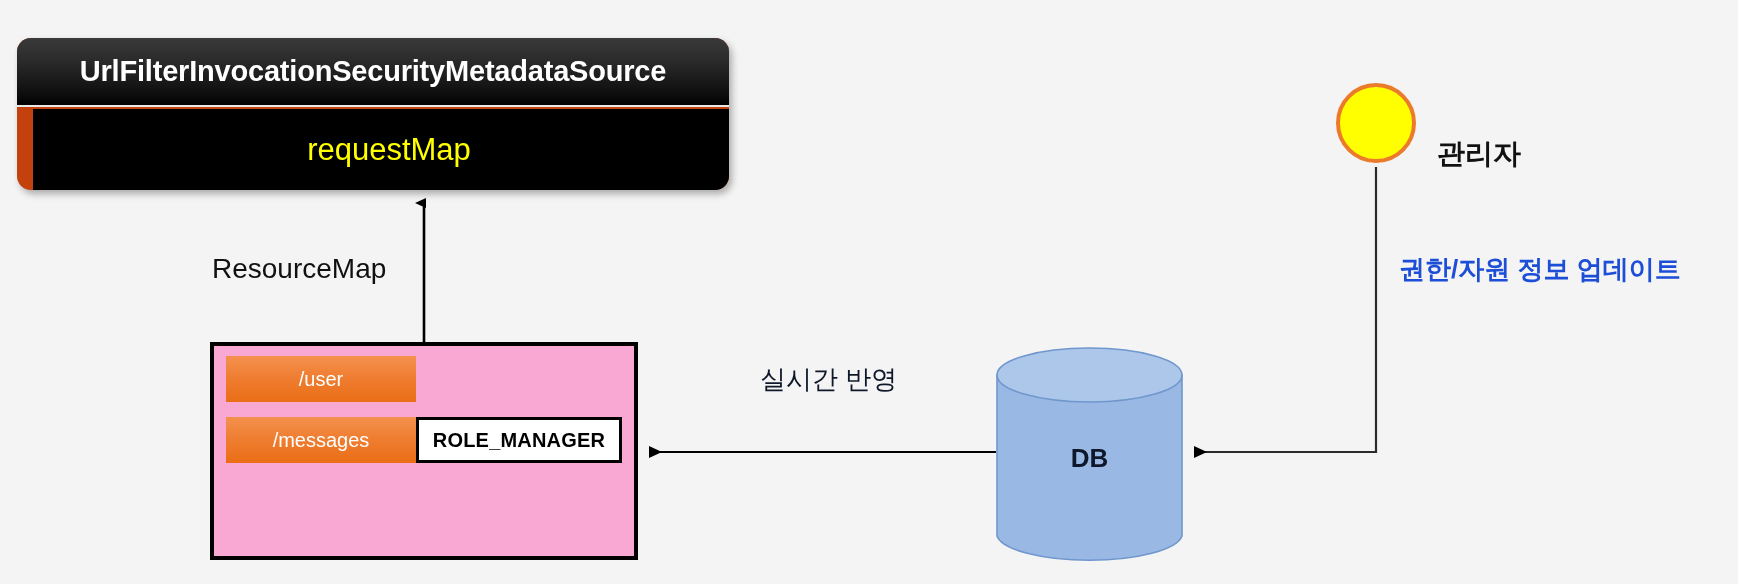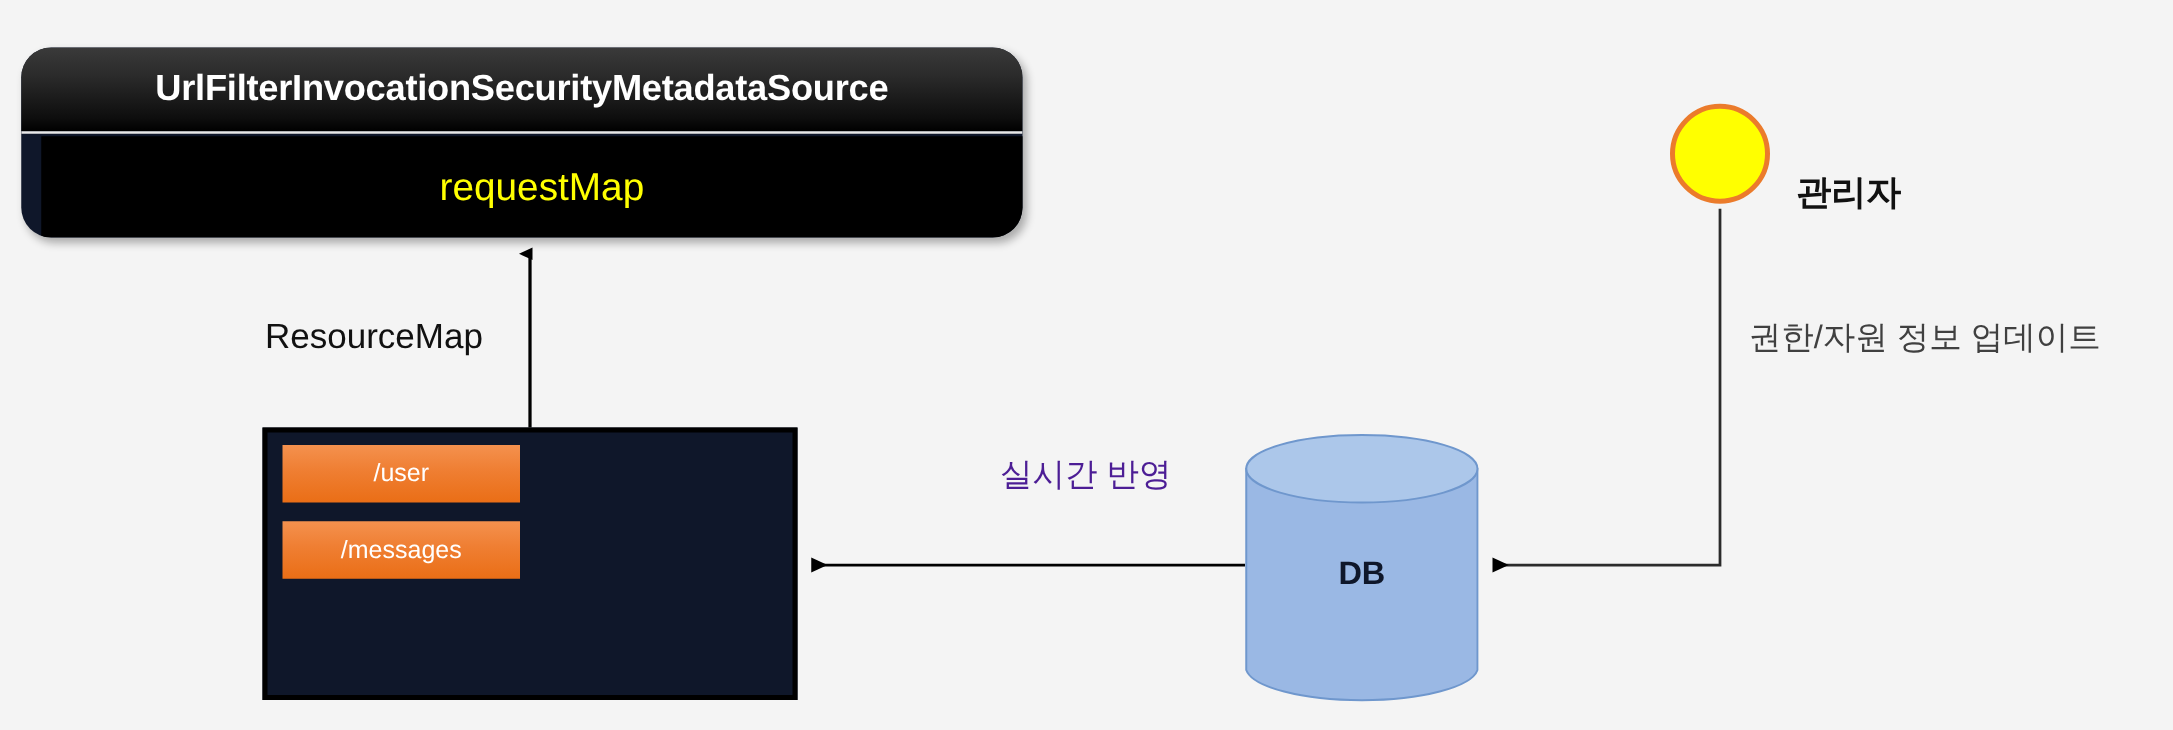--- a/index.html
+++ b/index.html
@@ -20,24 +20,24 @@
     width: 1738px;
     height: 584px;
     background: #f4f4f4;
   }
 
   
   .class-box {
     position: absolute;
     left: 17px;
     top: 38px;
-    width: 801px;
+    width: 712px;
     height: 152px;
-    border-radius: 24px;
-    background: #0f172a;
+    border-radius: 14px;
+    background: #c2410c;
     box-shadow: 3px 4px 7px rgba(0,0,0,0.30);
     overflow: hidden;
   }
   .class-box-header {
     position: absolute;
     left: 0; top: 0;
     width: 100%;
     height: 69px;
     background: linear-gradient(to bottom, #3a3a3a 0%, #2a2a2a 35%, #0d0d0d 85%, #000000 100%);
     border-bottom: 2px solid #e8e8e8;
@@ -84,21 +84,21 @@
   }
 
   
   .resource-table {
     position: absolute;
     left: 210px;
     top: 342px;
     width: 428px;
     height: 218px;
     border: 4px solid #000000;
-    background: #0f172a;
+    background: #f9a8d4;
     box-sizing: border-box;
     padding: 10px 12px;
   }
   .resource-row {
     display: flex;
     align-items: stretch;
     height: 46px;
     margin-bottom: 15px;
   }
   .resource-row:last-child { margin-bottom: 0; }
@@ -165,33 +165,34 @@
     font-size: 28px;
     font-weight: bold;
     color: #111111;
     white-space: nowrap;
     margin-top: 32px;
   }
 
   
   .edge-label-realtime {
     position: absolute;
-    left: 800px;
+    left: 760px;
     top: 362px;
     font-size: 26px;
-    color: #4c1d95;
+    color: #0f172a;
     white-space: nowrap;
   }
   .edge-label-update {
     position: absolute;
     left: 1399px;
     top: 252px;
     font-size: 26px;
-    color: #404040;
-    white-space: nowrap;
+    color: #1d4ed8;
+    white-space: nowrap;
+    font-weight: bold;
   }
 
   svg.edges {
     position: absolute;
     left: 0; top: 0;
     width: 1738px;
     height: 584px;
     pointer-events: none;
   }
 </style>
@@ -210,20 +211,21 @@
   </div>
 
   <div class="resourcemap-label">ResourceMap</div>
 
   <div class="resource-table">
     <div class="resource-row">
       <div class="res-path">/user</div>
     </div>
     <div class="resource-row">
       <div class="res-path">/messages</div>
+      <div class="res-role">ROLE_MANAGER</div>
     </div>
     <div class="resource-row">
     </div>
   </div>
 
   <div class="db-cylinder">
     <svg width="187" height="217" viewBox="0 0 187 217">
       <path d="M1,28 L1,189 A93,27 0 0 0 186,189 L186,28 Z" fill="#9ab8e4" stroke="#6f97cd" stroke-width="1.6"></path>
       <ellipse cx="93.5" cy="28" rx="92.5" ry="27" fill="#acc7ea" stroke="#6f97cd" stroke-width="1.6"></ellipse>
     </svg>

